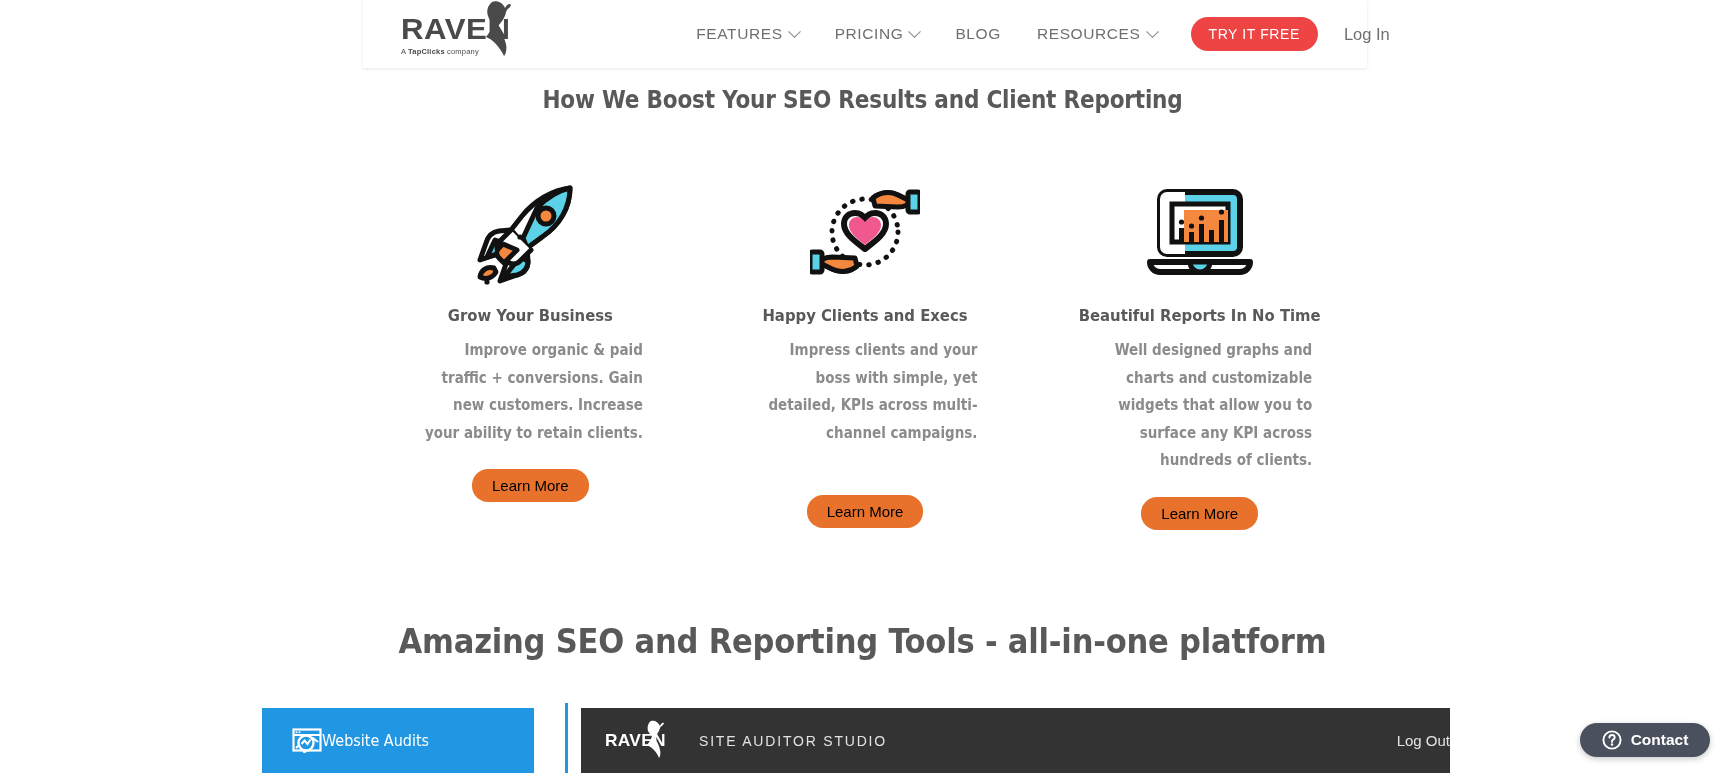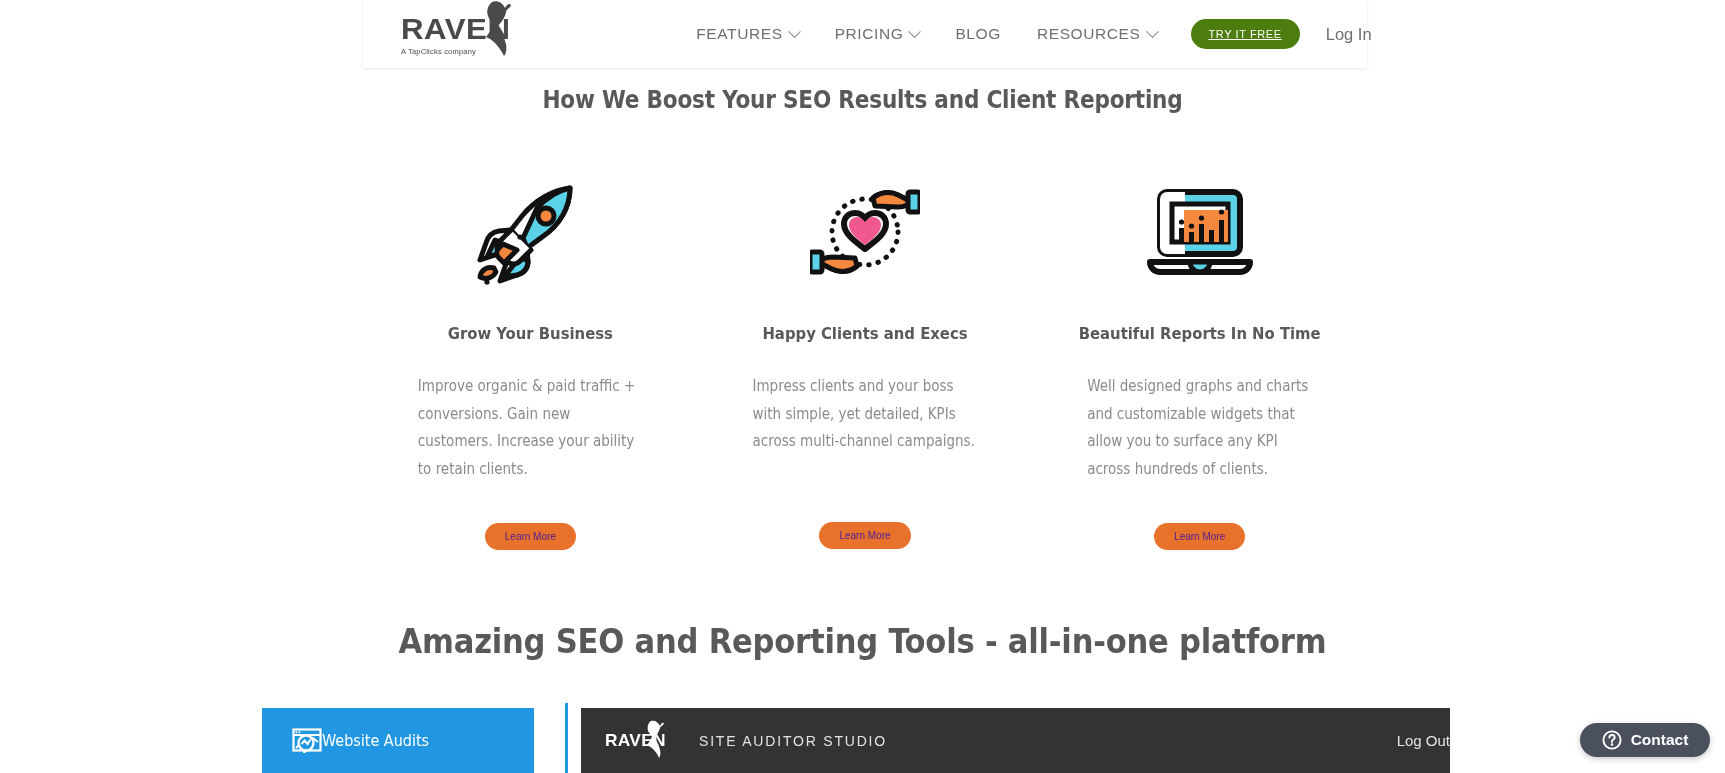--- a/index.html
+++ b/index.html
@@ -60,21 +60,21 @@
     width: 40px;
     height: 56px;
   }
   .logo-tag {
     font-size: 7.5px;
     color: #4a4a4a;
     letter-spacing: 0.2px;
     margin-top: 1px;
     white-space: nowrap;
   }
-  .logo-tag b { font-weight: normal; }
+  .logo-tag b { font-weight: bold; }
 
   .nav {
     display: flex;
     align-items: center;
     margin-left: 172px;
     gap: 0;
   }
   .nav-item {
     display: flex;
     align-items: center;
@@ -90,31 +90,30 @@
   .caret {
     display: inline-block;
     width: 9px;
     height: 9px;
     border-right: 1.6px solid #8a8a8a;
     border-bottom: 1.6px solid #8a8a8a;
     transform: rotate(45deg) translate(-2px,-2px);
   }
   .nav-cta {
     margin-left: 16px;
-    background: #4d7c0f;
+    background: #ef4444;
     color: #ffffff;
-    font-size: 11px;
+    font-size: 14px;
     letter-spacing: 0.6px;
     padding: 9px 18px;
     border-radius: 20px;
     border: none;
     cursor: pointer;
     font-family: "Liberation Sans", sans-serif;
     white-space: nowrap;
-    text-decoration: underline;
   }
   .nav-login {
     margin-left: 26px;
     font-size: 16.5px;
     color: #6f6f6f;
     cursor: pointer;
     white-space: nowrap;
   }
 
   
@@ -143,52 +142,52 @@
     left: 363px;
     top: 176px;
     width: 1004px;
     display: flex;
   }
   .feature-col {
     flex: 1;
     display: flex;
     flex-direction: column;
     align-items: center;
-    gap: 18px;
   }
   .feature-icon {
     height: 112px;
     display: flex;
     align-items: center;
     justify-content: center;
   }
   .feature-title {
     margin-top: 18px;
     font-size: 16.5px;
     font-weight: bold;
     color: #595959;
     font-family: "DejaVu Sans Condensed", "Liberation Sans", sans-serif;
     text-align: center;
   }
   .feature-body {
     margin-top: 12px;
     width: 225px;
-    text-align: left;
+    text-align: right;
     font-size: 15px;
     line-height: 27.5px;
     color: #8b8b8b;
     font-family: "DejaVu Sans Condensed", "Liberation Sans", sans-serif;
+    font-weight: bold;
   }
   .learn-btn {
     margin-top: 22px;
     background: #e8722c;
-    color: #4c1d95;
+    color: #000000;
     border: none;
     border-radius: 16px;
-    font-size: 10px;
+    font-size: 15px;
     padding: 8px 20px;
     cursor: pointer;
     font-family: "Liberation Sans", sans-serif;
   }
   .feature-col:nth-child(1) .learn-btn { margin-top: 22px; }
   .feature-col:nth-child(2) .learn-btn { margin-top: 48px; }
   .feature-col:nth-child(3) .learn-btn { margin-top: 22px; }
 
   
   .tabs-col {

